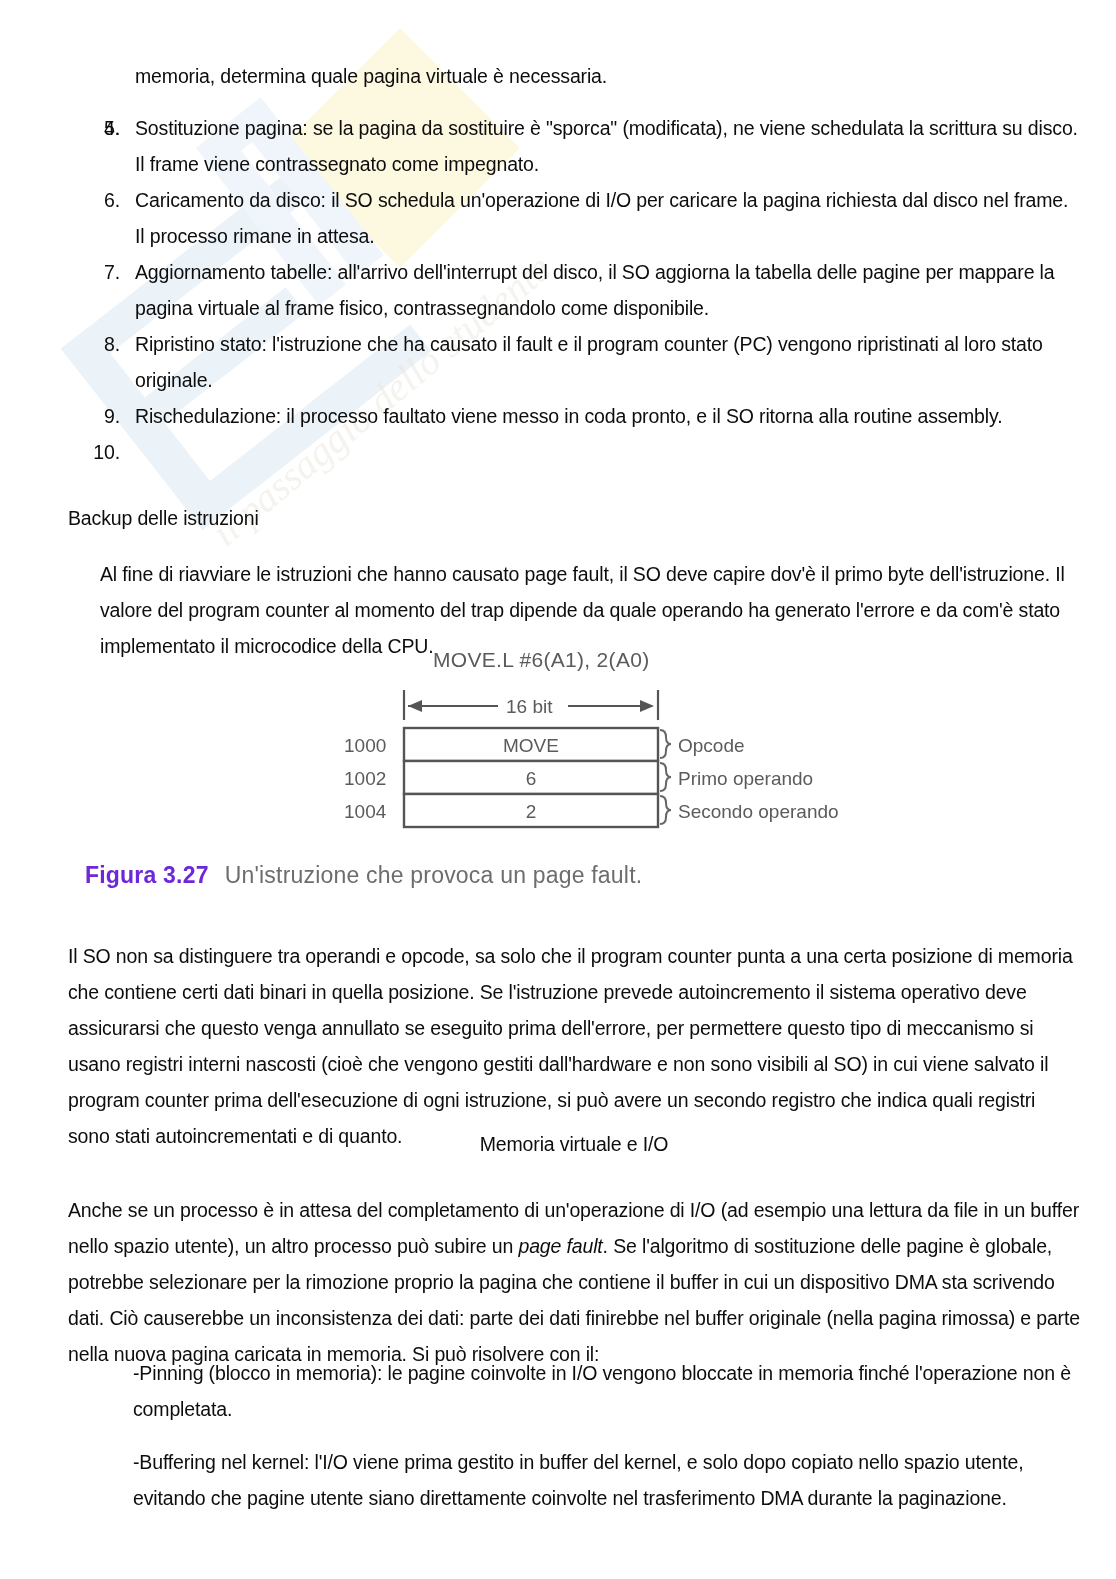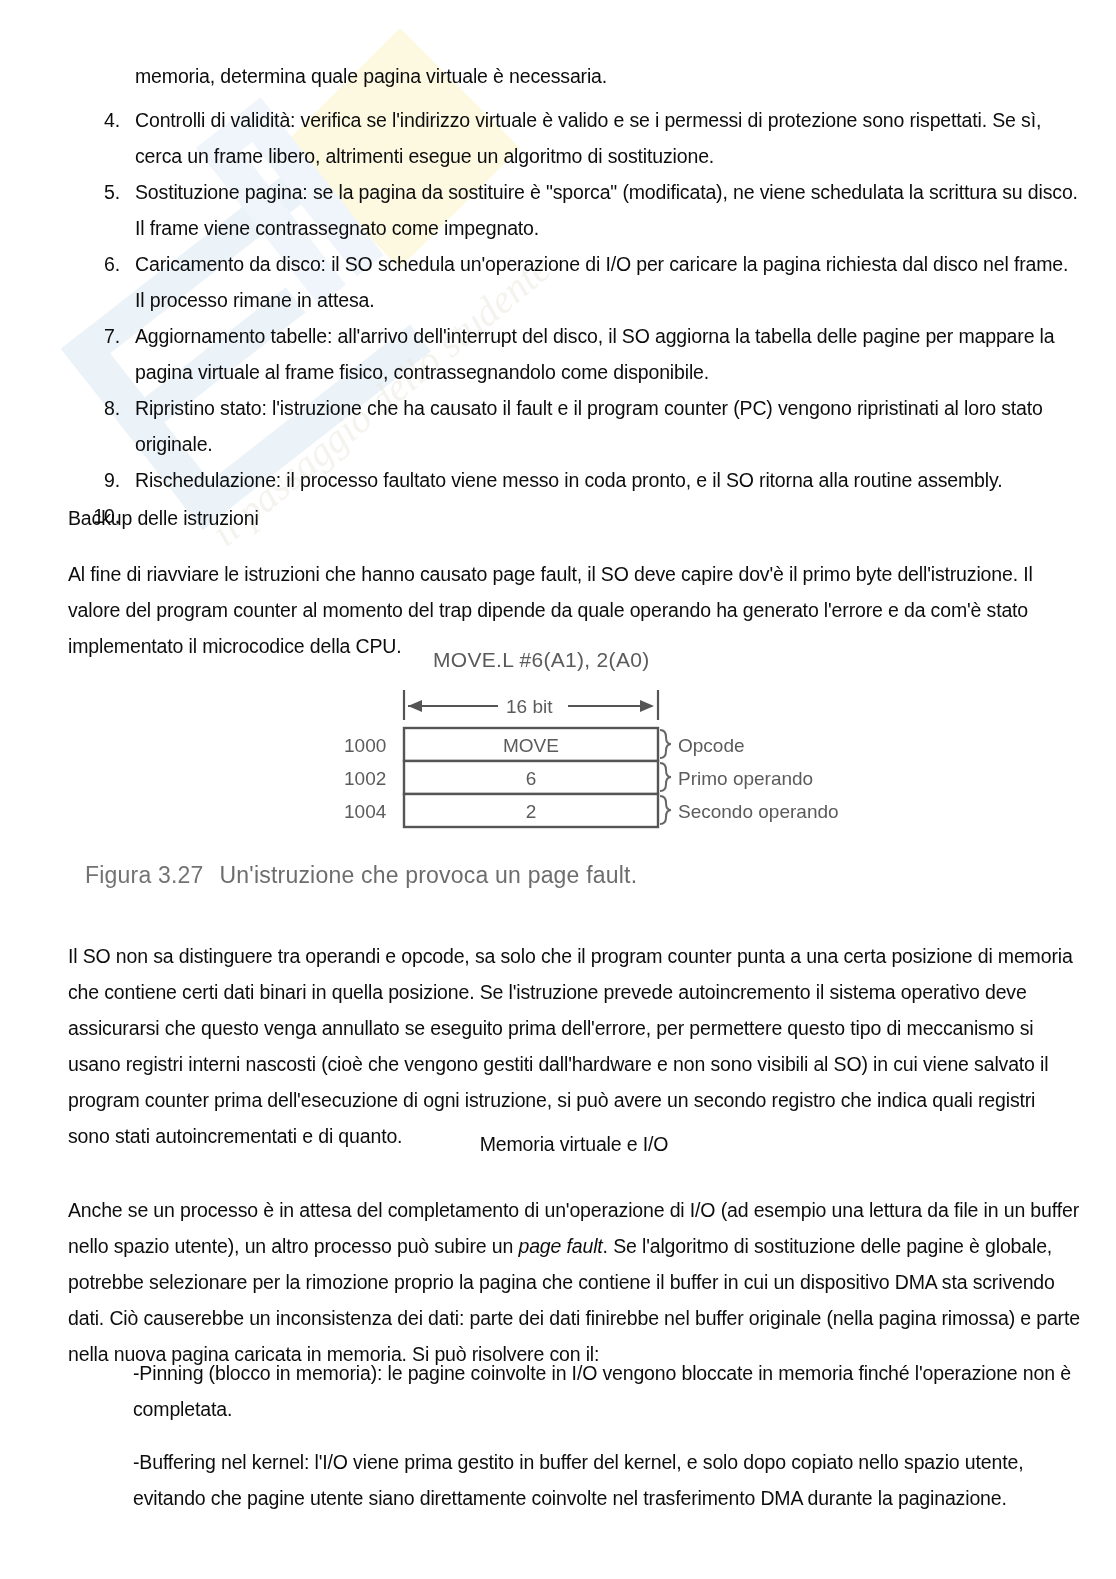--- a/index.html
+++ b/index.html
@@ -48,21 +48,21 @@
 
   
   .list-block {
     position: absolute;
     left: 68px;
     top: 58px;
     width: 1012px;
   }
   .lead-line {
     margin-left: 67px;
-    margin-bottom: 8px;
+    margin-bottom: 16px;
   }
   ol.steps {
     list-style: none;
     margin: 0;
     padding: 0;
   }
   ol.steps > li {
     position: relative;
     padding-left: 67px;
     margin: 0;
@@ -117,22 +117,22 @@
     position: absolute;
     left: 85px;
     top: 862px;
     font-size: 23px;
     color: #6d6d6d;
     letter-spacing: 0.2px;
     white-space: nowrap;
     z-index: 3;
   }
   .fig-caption .cap-num {
-    font-weight: normal;
-    color: #737373;
+    font-weight: bold;
+    color: #6d28d9;
     font-size: 23px;
     margin-top: 26px;
   }
   .fig-caption .cap-text {
     margin-left: 16px;
   }
 </style>
 </head>
 <body>
 
@@ -160,21 +160,20 @@
   </svg>
 
   <div class="content">
 
     <div class="list-block doc-text">
       <div class="lead-line">memoria, determina quale pagina virtuale è necessaria.</div>
 
       <ol class="steps">
         <li>
           <span class="num">4.</span>
-          <span>Controlli di validità: verifica se l'indirizzo virtuale è valido e se i permessi di protezione sono rispettati. Se sì, cerca un frame libero, altrimenti esegue un algoritmo di sostituzione.</span>
         </li>
         <li>
           <span class="num">5.</span>
           <span>Sostituzione pagina: se la pagina da sostituire è "sporca" (modificata), ne viene schedulata la scrittura su disco. Il frame viene contrassegnato come impegnato.</span>
         </li>
         <li>
           <span class="num">6.</span>
           <span>Caricamento da disco: il SO schedula un'operazione di I/O per caricare la pagina richiesta dal disco nel frame. Il processo rimane in attesa.</span>
         </li>
         <li>
@@ -190,21 +189,21 @@
           <span>Rischedulazione: il processo faultato viene messo in coda pronto, e il SO ritorna alla routine assembly.</span>
         </li>
         <li>
           <span class="num">10.</span>
         </li>
       </ol>
     </div>
 
     <div class="heading doc-text" style="top:500px;">Backup delle istruzioni</div>
 
-    <div class="para doc-text" style="top:556px;">Al fine di riavviare le istruzioni che hanno causato page fault, il SO deve capire dov'è il primo byte dell'istruzione. Il valore del program counter al momento del trap dipende da quale operando ha generato l'errore e da com'è stato implementato il microcodice della CPU.</div>
+    <div class="para doc-text" style="top:556px;margin-left:32px;">Al fine di riavviare le istruzioni che hanno causato page fault, il SO deve capire dov'è il primo byte dell'istruzione. Il valore del program counter al momento del trap dipende da quale operando ha generato l'errore e da com'è stato implementato il microcodice della CPU.</div>
 
     <div class="para doc-text" style="top:938px;">Il SO non sa distinguere tra operandi e opcode, sa solo che il program counter punta a una certa posizione di memoria che contiene certi dati binari in quella posizione. Se l'istruzione prevede autoincremento il sistema operativo deve assicurarsi che questo venga annullato se eseguito prima dell'errore, per permettere questo tipo di meccanismo si usano registri interni nascosti (cioè che vengono gestiti dall'hardware e non sono visibili al SO) in cui viene salvato il program counter prima dell'esecuzione di ogni istruzione, si può avere un secondo registro che indica quali registri sono stati autoincrementati e di quanto.</div>
 
     <div class="heading doc-text" style="top:1126px;text-align:center;">Memoria virtuale e I/O</div>
 
     <div class="para doc-text" style="top:1192px;"><span>Anche se un processo è in attesa del completamento di un'operazione di I/O (ad esempio una lettura da file in un buffer nello spazio utente), un altro processo può subire un </span><em class="it">page fault</em><span>. Se l'algoritmo di sostituzione delle pagine è globale, potrebbe selezionare per la rimozione proprio la pagina che contiene il buffer in cui un dispositivo DMA sta scrivendo dati. Ciò causerebbe un inconsistenza dei dati: parte dei dati finirebbe nel buffer originale (nella pagina rimossa) e parte nella nuova pagina caricata in memoria. Si può risolvere con il:</span></div>
 
     <div class="para indented doc-text" style="top:1355px;">-Pinning (blocco in memoria): le pagine coinvolte in I/O vengono bloccate in memoria finché l'operazione non è completata.</div>
 
     <div class="para indented doc-text" style="top:1444px;">-Buffering nel kernel: l'I/O viene prima gestito in buffer del kernel, e solo dopo copiato nello spazio utente, evitando che pagine utente siano direttamente coinvolte nel trasferimento DMA durante la paginazione.</div>

